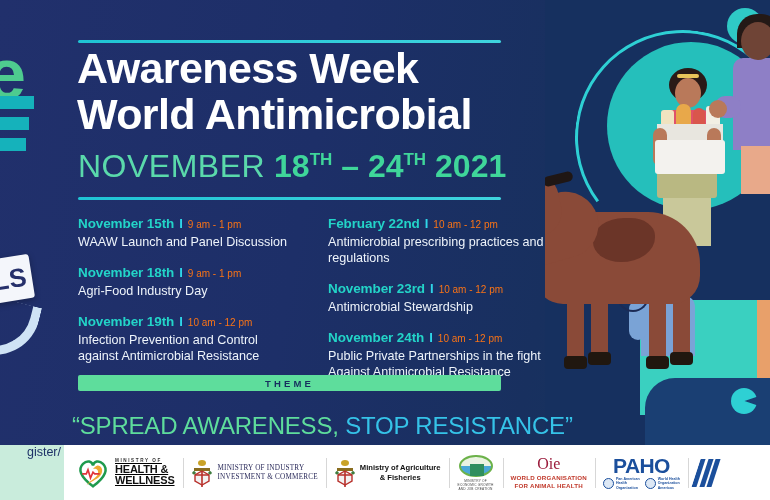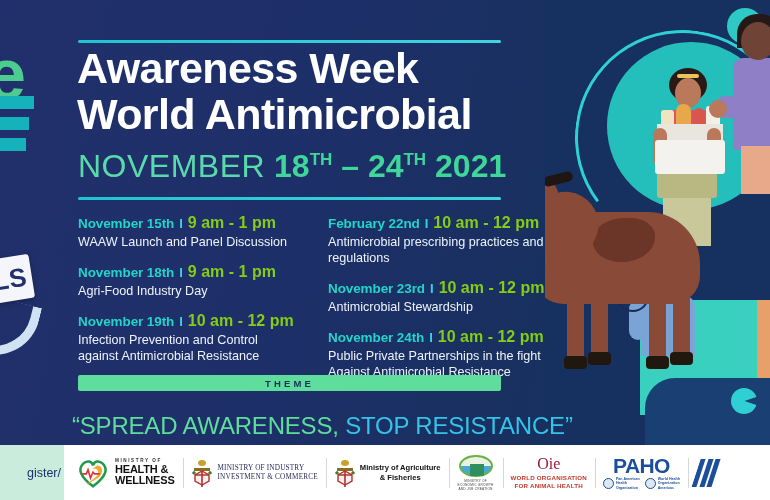--- a/index.html
+++ b/index.html
@@ -67,21 +67,21 @@
 
   
   .sched { position:absolute; top:214px; display:flex; gap:22px; }
   .col { width:228px; }
   .item { margin-bottom:13px; }
   .item .hdr { white-space:nowrap; line-height:1.1; margin-bottom:2px; }
   .item .day {
     color:#23d4c8; font-weight:800; font-size:13.5px; letter-spacing:-0.1px;
   }
   .item .pipe { color:#2fd6e8; font-weight:700; font-size:13px; margin:0 5px; }
-  .item .time { color:#84cc16; font-weight:700; font-size:16px; }
+  .item .time { color:#f97316; font-weight:400; font-size:10px; }
   .item .desc {
     color:#eef4fb; font-size:12.6px; line-height:1.28; font-weight:400;
     max-width:222px;
   }
 
   
   .theme-bar {
     position:absolute; left:78px; top:375px; width:423px; height:16px;
     background:#5edd9c; border-radius:2px;
     display:flex; align-items:center; justify-content:center;
@@ -208,36 +208,36 @@
   }
   .orange-edge { position:absolute; left:212px; top:300px; width:18px; height:145px; background:#e8a06a; }
 
   
   .logobar {
     position:absolute; left:0; top:445px; width:770px; height:55px;
     background:#ffffff; display:flex; align-items:center;
   }
   .mint {
     width:64px; height:55px; background:#c9ecdc;
-    display:flex; align-items:center; justify-content:flex-end;
+    display:flex; align-items:flex-start; justify-content:flex-end;
     padding-right:3px; flex:0 0 auto;
   }
   .mint span { font-size:12.5px; color:#1e3268; font-weight:400; }
   .logos { flex:1; display:flex; align-items:center; height:55px; padding-left:4px; }
   .logo {
     display:flex; align-items:center; justify-content:center;
     height:42px; padding:0 8px; position:relative; flex:0 0 auto;
   }
   .logo + .logo::before {
     content:""; position:absolute; left:0; top:6px; bottom:6px; width:1px; background:#d7d7d7;
   }
 
   .mohw { display:flex; align-items:center; gap:5px; }
   .heart-ico { width:34px; height:30px; position:relative; flex:0 0 auto; }
-  .mohw-txt { line-height:1; }
+  .mohw-txt { line-height:1;text-decoration:underline; }
   .mohw-txt .l1 { font-size:4.6px; letter-spacing:1.6px; color:#2f2f2f; font-weight:700; }
   .mohw-txt .l2 { font-size:11px; font-weight:800; color:#111; letter-spacing:-.2px; }
   .mohw-txt .l3 { font-size:11px; font-weight:800; color:#111; letter-spacing:-.2px; }
 
   .crest { width:22px; height:28px; flex:0 0 auto; }
   .mi-txt { line-height:1.25; margin-left:5px; }
   .mi-txt div { font-size:7.2px; color:#2a2a5a; font-family:"Liberation Serif", serif; letter-spacing:.2px; }
 
   .ma-txt { line-height:1.25; margin-left:4px; text-align:center; }
   .ma-txt div { font-size:7.6px; color:#111; font-weight:800; }

